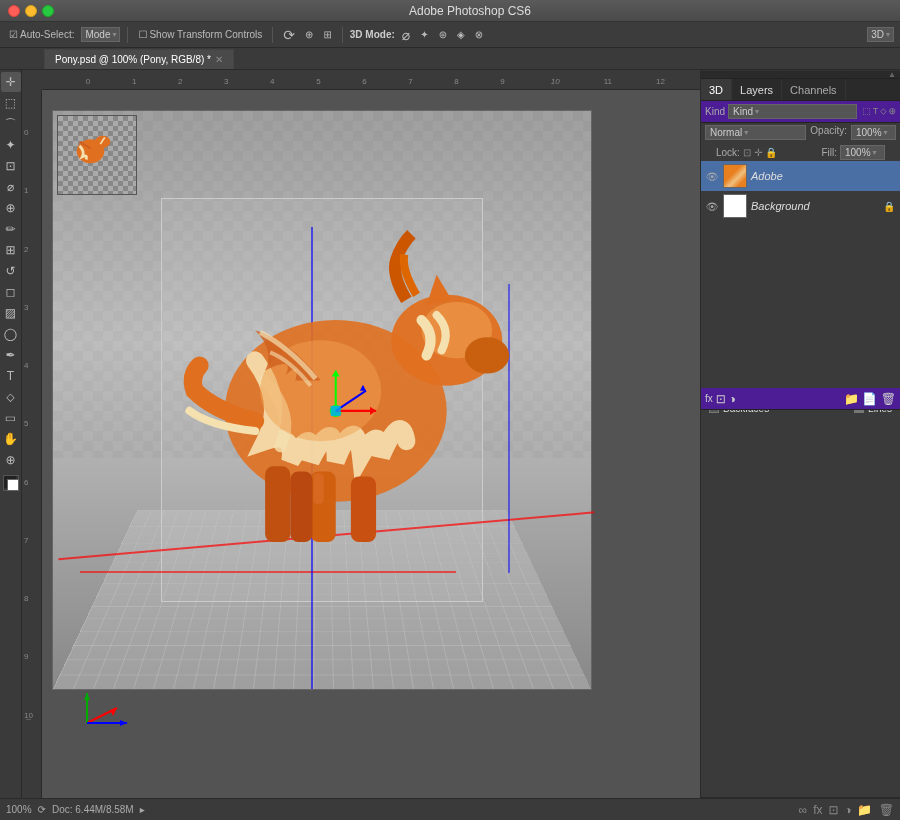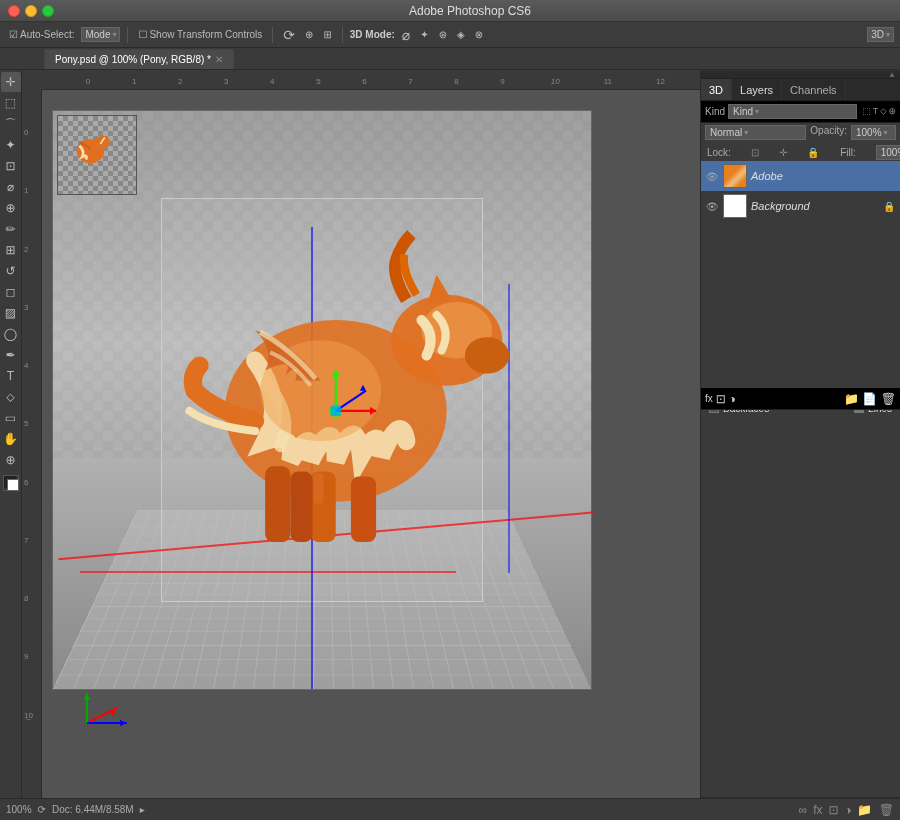--- a/index.html
+++ b/index.html
@@ -358,21 +358,21 @@
       color: #aaa;
       cursor: pointer;
       border-right: 1px solid #333;
     }
     .bottom-tab.active {
       background: #3a3a3a;
       color: #fff;
     }
     .bottom-toolbar {
       height: 22px;
-      background: #000000;
+      background: #4c1d95;
       display: flex;
       align-items: center;
       padding: 0 4px;
       gap: 3px;
       border-bottom: 1px solid #222;
     }
     .layer-row {
       display: flex;
       align-items: center;
       height: 30px;
@@ -450,22 +450,22 @@
 
     .chevron {
       display: inline-block;
       font-size: 8px;
       color: #888;
     }
 
     .lock-row {
       display: flex;
       align-items: center;
-      padding: 2px 6px;
-      gap: 20px;
+      padding: 2px 15px;
+      gap: 3px;
       height: 18px;
     }
     .lock-label { color: #aaa; font-size: 10px; }
 
     .bottom-toolbar-right { margin-left: auto; display: flex; gap: 3px; }
   </style>
 </head>
 <body>
 
 <div class="title-bar">

